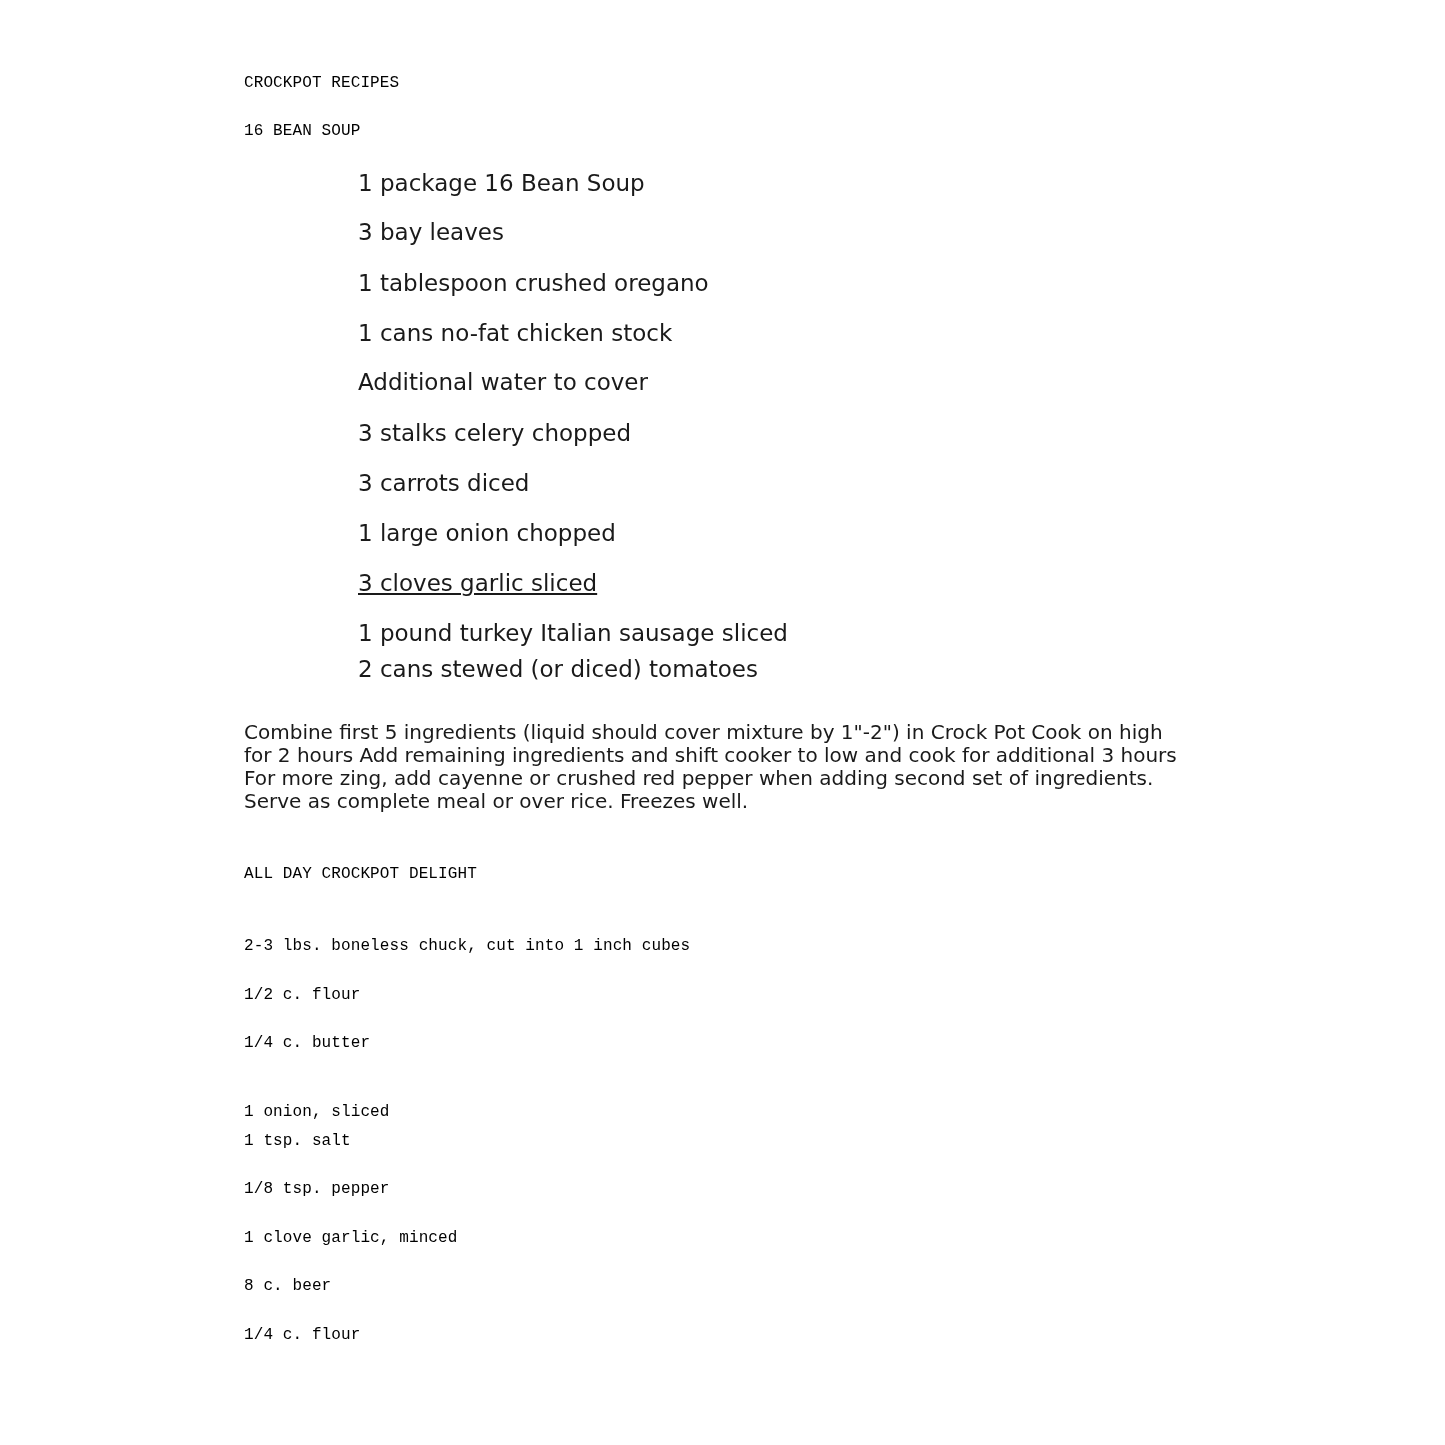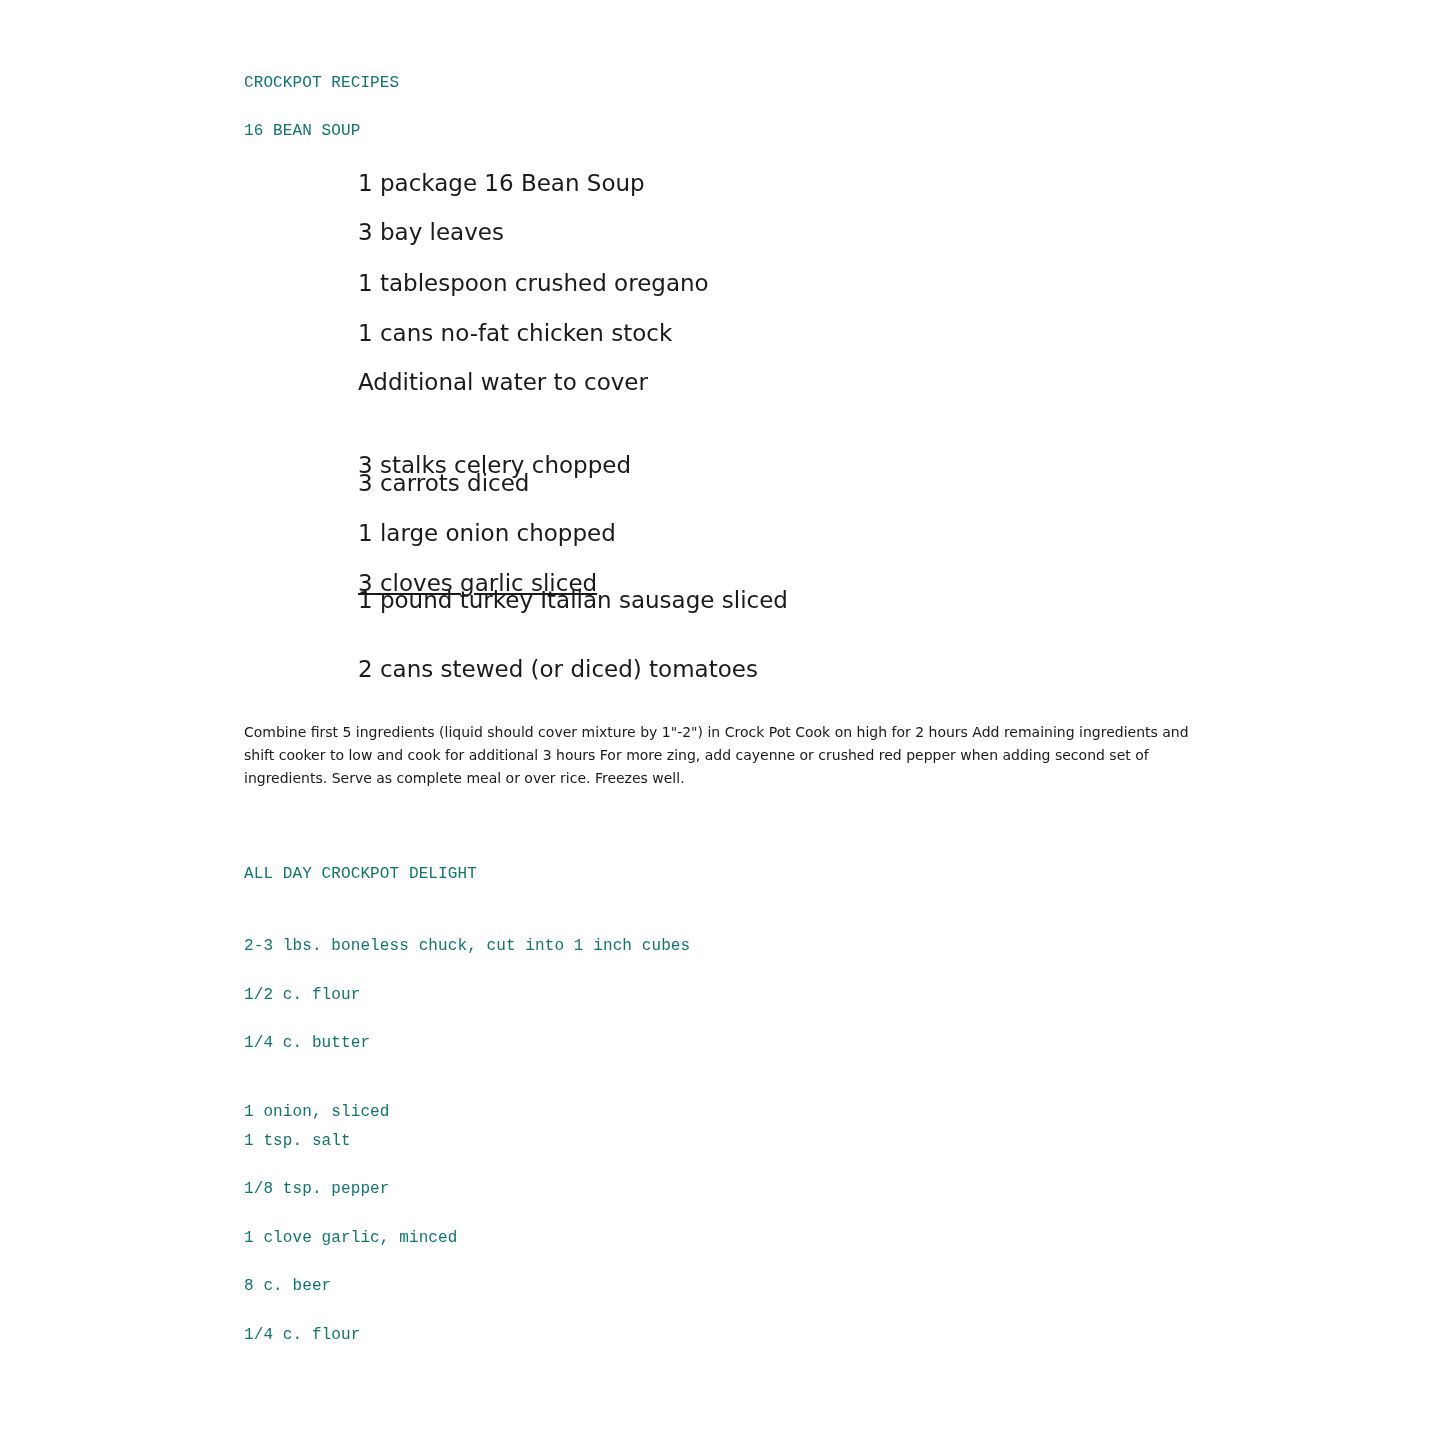--- a/index.html
+++ b/index.html
@@ -20,65 +20,65 @@
     width: 1445px;
     height: 1445px;
     background: #ffffff;
   }
   .mono {
     position: absolute;
     left: 244px;
     font-family: "Liberation Mono", "DejaVu Sans Mono", monospace;
     font-size: 16px;
     line-height: 20px;
-    color: #0f766e;
+    color: #000000;
     white-space: pre;
     letter-spacing: 0.1px;
   }
   .sans {
     position: absolute;
     left: 358px;
     font-family: "DejaVu Sans", "Liberation Sans", sans-serif;
     font-size: 23px;
     line-height: 24px;
     color: #1a1a1a;
     white-space: pre;
   }
   .para {
     position: absolute;
     left: 244px;
     top: 721px;
     width: 950px;
     font-family: "DejaVu Sans", "Liberation Sans", sans-serif;
-    font-size: 14px;
+    font-size: 20px;
     line-height: 23px;
     color: #1a1a1a;
   }
 </style>
 </head>
 <body>
 
 <div class="page">
 
   <div class="mono" style="top:73px;">CROCKPOT RECIPES</div>
 
   <div>
     <div class="mono" style="top:121px;">16 BEAN SOUP</div>
 
     <div>
       <div class="sans" style="top:171px;">1 package 16 Bean Soup</div>
       <div class="sans" style="top:220px;">3 bay leaves</div>
       <div class="sans" style="top:271px;">1 tablespoon crushed oregano</div>
       <div class="sans" style="top:321px;">1 cans no-fat chicken stock</div>
       <div class="sans" style="top:370px;">Additional water to cover</div>
-      <div class="sans" style="top:421px;margin-top:32px;">3 stalks celery chopped</div>
+      <div class="sans" style="top:421px;">3 stalks celery chopped</div>
       <div class="sans" style="top:471px;">3 carrots diced</div>
       <div class="sans" style="top:521px;">1 large onion chopped</div>
       <div class="sans" style="top:571px;text-decoration:underline;">3 cloves garlic sliced</div>
-      <div class="sans" style="top:588px;text-align:right;">1 pound turkey Italian sausage sliced</div>
+      <div class="sans" style="top:621px;text-align:right;">1 pound turkey Italian sausage sliced</div>
       <div class="sans" style="top:637px;margin-top:20px;">2 cans stewed (or diced) tomatoes</div>
     </div>
 
     <div class="para">Combine first 5 ingredients (liquid should cover mixture by 1"-2") in Crock Pot Cook on high for 2 hours Add remaining ingredients and shift cooker to low and cook for additional 3 hours For more zing, add cayenne or crushed red pepper when adding second set of ingredients. Serve as complete meal or over rice. Freezes well.</div>
   </div>
 
   <div>
     <div class="mono" style="top:864px;">ALL DAY CROCKPOT DELIGHT</div>
 
     <div>

